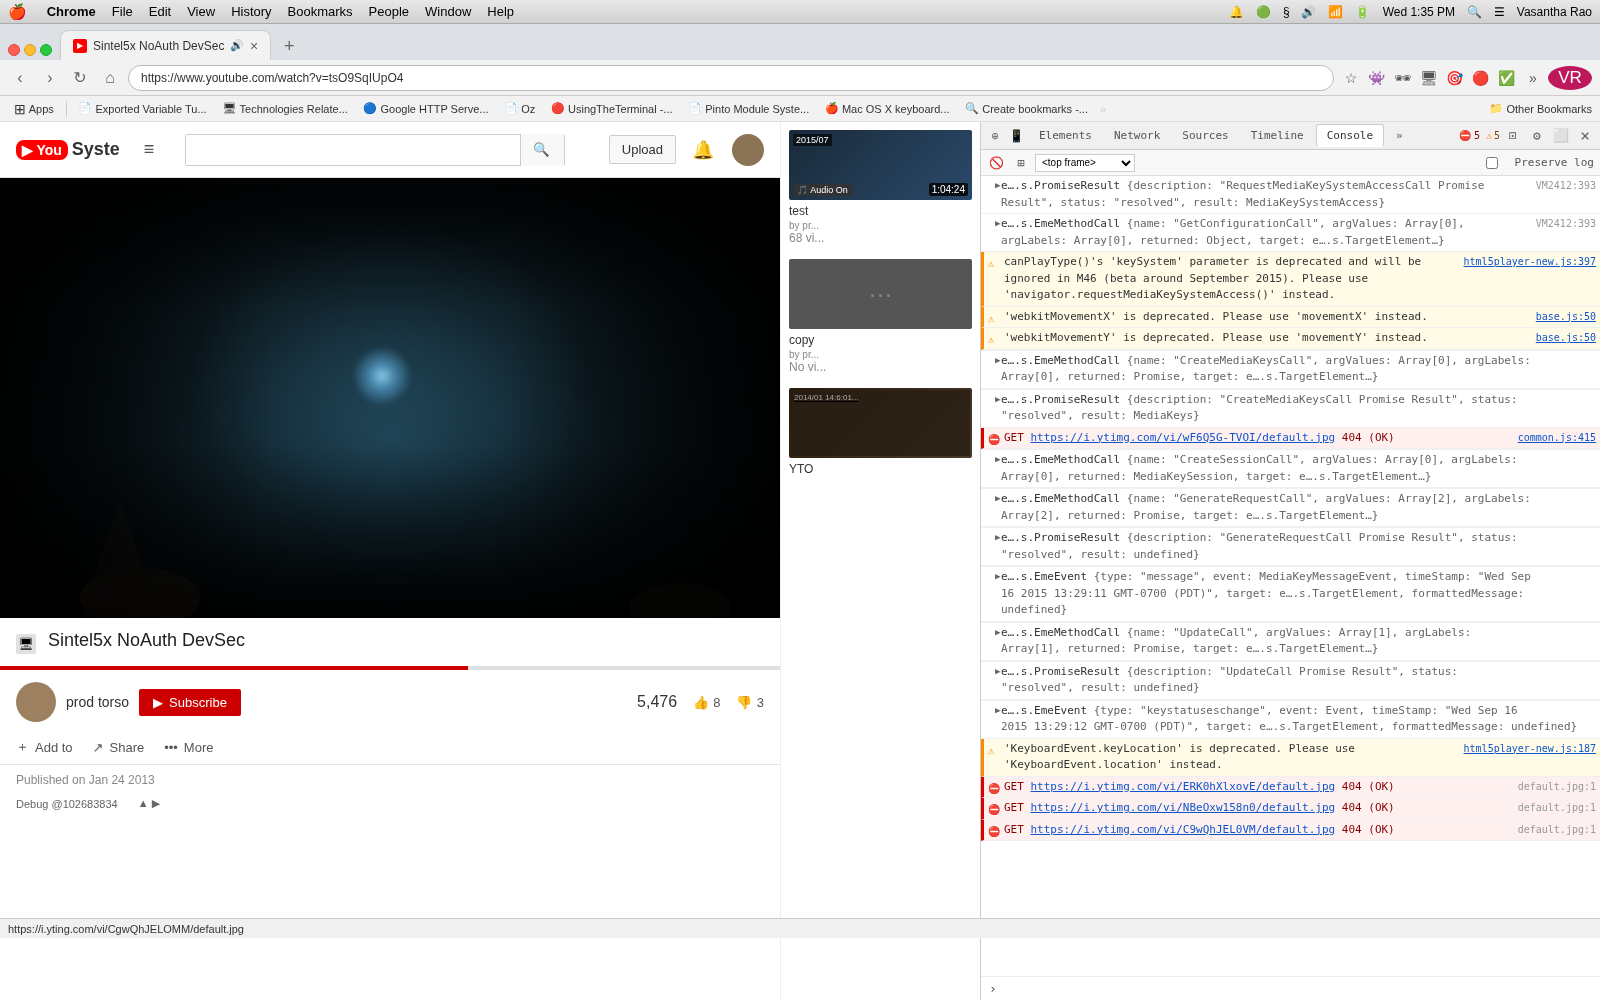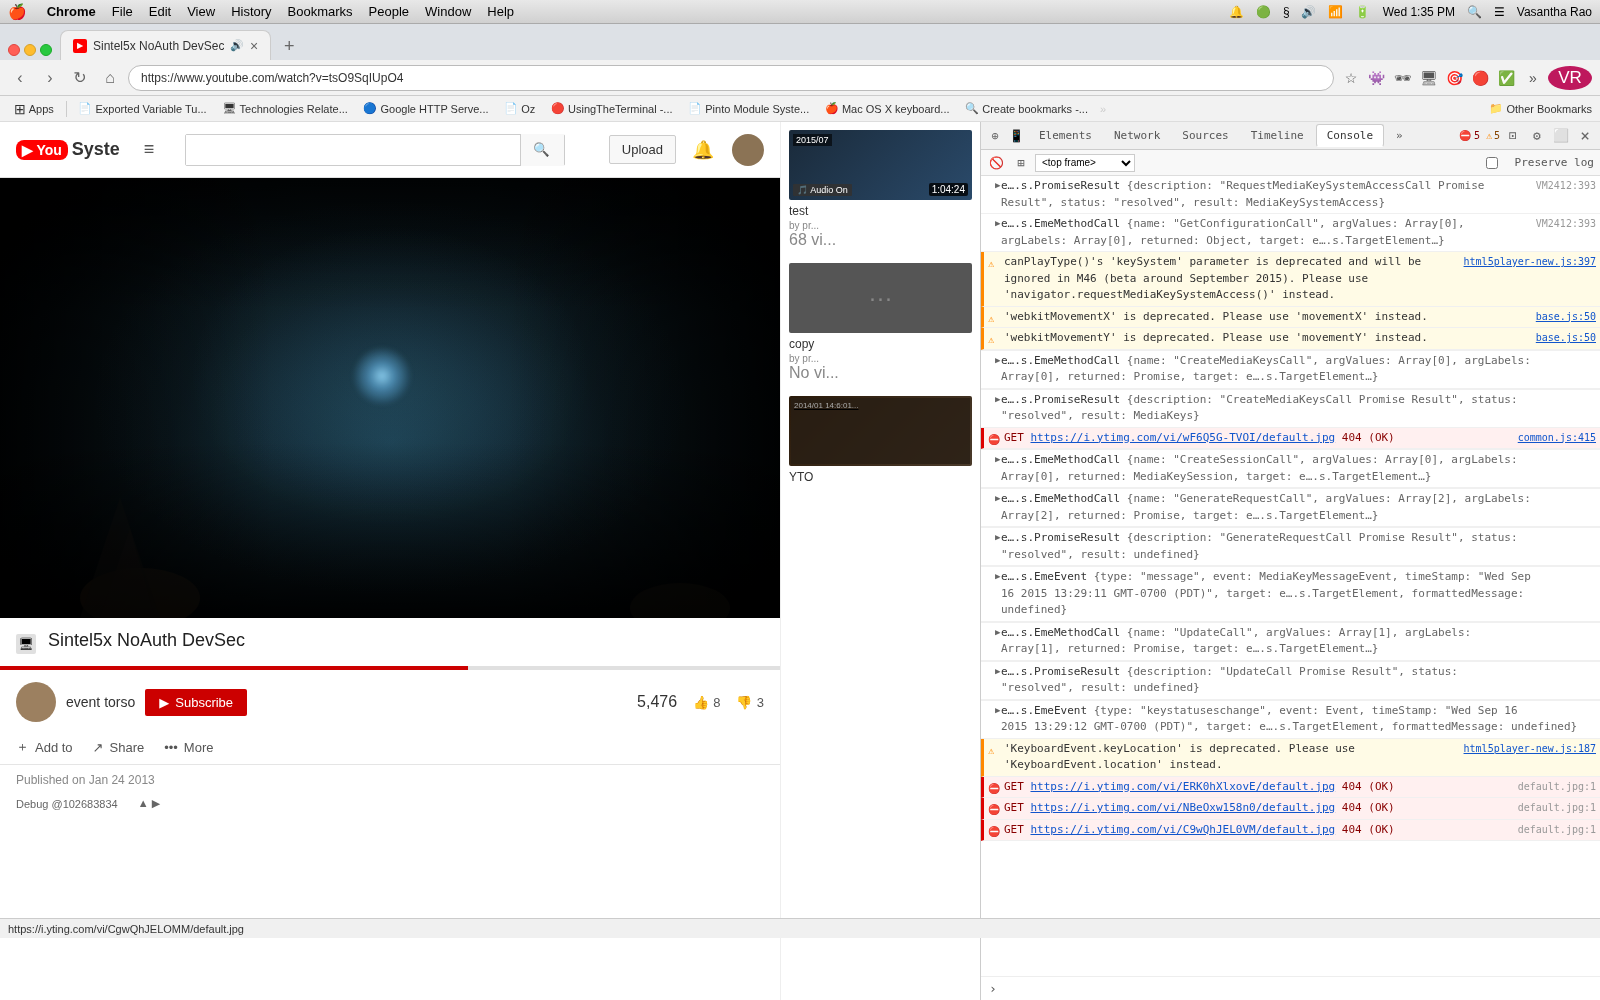--- a/index.html
+++ b/index.html
@@ -371,21 +371,21 @@
       bottom: 4px;
       right: 4px;
       background: rgba(0,0,0,0.8);
       color: white;
       font-size: 10px;
       padding: 1px 3px;
       border-radius: 2px;
     }
     .rv-info { padding: 4px 0; }
     .rv-channel { font-size: 10px; color: #888; margin-top: 2px; }
-    .rv-views { font-size: 16px; color: #888; }
+    .rv-views { font-size: 12px; color: #888; }
     .rv-label { font-size: 12px; color: #333; font-weight: 500; }
     .loading-dots { font-size: 24px; color: #888; }
 
     
     .devtools-panel {
       flex: 1;
       display: flex;
       flex-direction: column;
       background: #f5f5f5;
       border-left: 1px solid #ccc;
@@ -693,21 +693,21 @@
         <div class="video-icon">🖥</div>
         <h1 class="video-title">Sintel5x NoAuth DevSec</h1>
       </div>
 
       <div class="progress-bar-container">
         <div class="progress-bar-fill"></div>
       </div>
 
       <div class="channel-row">
         <div class="channel-avatar"></div>
-        <span class="channel-name">event torso</span>
+        <span class="channel-name">prod torso</span>
         <button class="subscribe-btn">
           <span>▶</span>
           <span>Subscribe</span>
         </button>
         <div class="like-row">
           <span class="view-count">5,476</span>
           <div class="like-btn">
             <span>👍</span>
             <span>8</span>
           </div>

